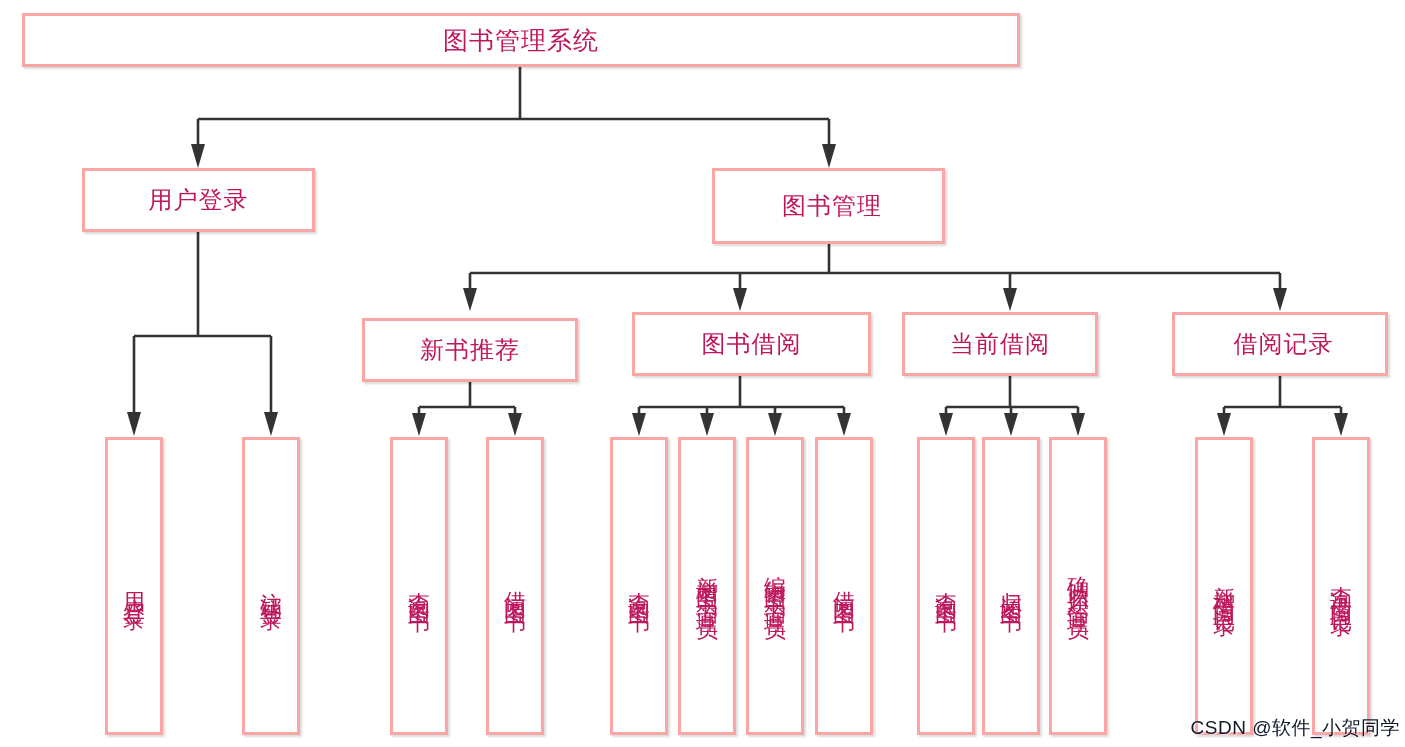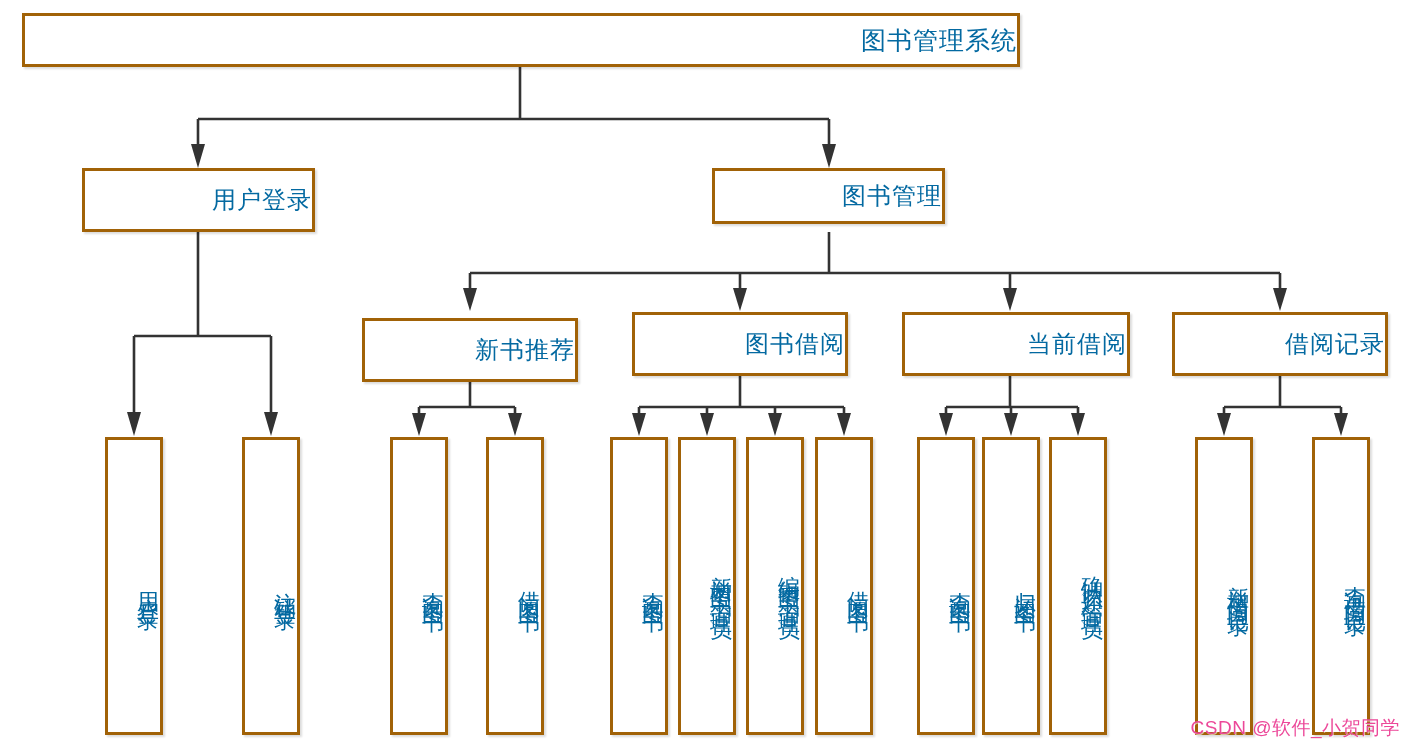--- a/index.html
+++ b/index.html
@@ -20,44 +20,44 @@
   svg.connectors {
     position: absolute;
     left: 0; top: 0;
     width: 1405px;
     height: 747px;
     pointer-events: none;
   }
   .node {
     position: absolute;
     background: #ffffff;
-    border: 3px solid #a16207;
+    border: 3px solid #fca5a5;
     box-sizing: border-box;
     display: flex;
     align-items: center;
-    justify-content: flex-end;
-    color: #0369a1;
+    justify-content: center;
+    color: #be185d;
     box-shadow: 2px 2px 2px rgba(0,0,0,0.14);
   }
   .node.root   { font-size: 25px; letter-spacing: 1px; }
   .node.branch { font-size: 24px; letter-spacing: 1px; }
   .node.leaf   { font-size: 22px; }
   .leaf-label {
     writing-mode: vertical-rl;
     text-orientation: mixed;
     letter-spacing: 0.28em;
     line-height: 1.1;
     white-space: nowrap;
   }
   .watermark {
     position: absolute;
     right: 5px;
     bottom: 6px;
     font-size: 19px;
-    color: #ec4899;
+    color: #0f172a;
     letter-spacing: 0.5px;
     text-shadow: 1px 1px 0 rgba(255,255,255,0.6);
   }
 </style>
 </head>
 <body>
 
 <div class="canvas">
 
   <svg class="connectors" viewBox="0 0 1405 747" xmlns="http://www.w3.org/2000/svg">
@@ -97,31 +97,31 @@
     </g>
   </svg>
 
   <div class="node root" style="left:22px; top:13px; width:998px; height:54px;">
     <span>图书管理系统</span>
   </div>
 
   <div class="node branch" style="left:82px; top:168px; width:233px; height:64px;">
     <span>用户登录</span>
   </div>
-  <div class="node branch" style="left:712px; top:168px; width:233px; height:56px;padding-left:7px;">
+  <div class="node branch" style="left:712px; top:168px; width:233px; height:76px;padding-left:7px;">
     <span>图书管理</span>
   </div>
 
   <div class="node branch" style="left:362px; top:312px; width:216px; height:64px;margin-top:6px;">
     <span>新书推荐</span>
   </div>
-  <div class="node branch" style="left:632px; top:312px; width:216px; height:64px;">
+  <div class="node branch" style="left:632px; top:312px; width:239px; height:64px;">
     <span>图书借阅</span>
   </div>
-  <div class="node branch" style="left:902px; top:312px; width:228px; height:64px;">
+  <div class="node branch" style="left:902px; top:312px; width:196px; height:64px;">
     <span>当前借阅</span>
   </div>
   <div class="node branch" style="left:1172px; top:312px; width:216px; height:64px;padding-left:7px;">
     <span>借阅记录</span>
   </div>
 
   <div class="node leaf" style="left:105px; top:437px; width:58px; height:298px;">
     <span class="leaf-label">用户登录</span>
   </div>
   <div class="node leaf" style="left:242px; top:437px; width:58px; height:298px;">

